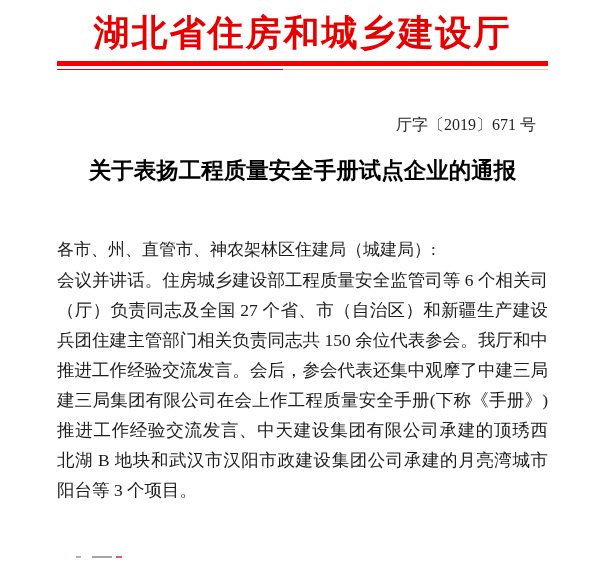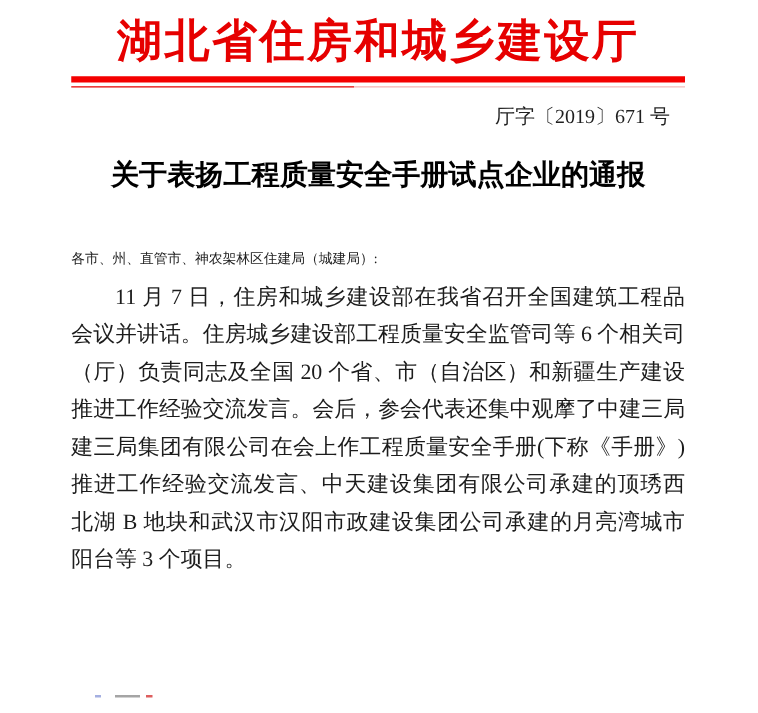--- a/index.html
+++ b/index.html
@@ -34,41 +34,41 @@
     height: 4.5px;
     background: #f40000;
   }
   .rule-thin {
     margin-top: 3px;
     height: 1.6px;
     background: linear-gradient(to right, #e60000 0%, #e60000 46%, #f6b0b0 46%, #f3bcbc 100%);
   }
   
   .doc-number {
-    margin-top: 14px;
+    margin-top: 45px;
     padding-right: 12px;
     text-align: right;
     font-size: 16px;
     color: #1f1f1f;
     line-height: 20px;
   }
   
   .doc-title {
     margin-top: 20px;
     text-align: center;
     font-size: 22.5px;
     font-weight: 700;
     color: #000000;
     line-height: 32px;
     white-space: nowrap;
   }
   
   .salutation {
-    margin-top: 36px;
-    font-size: 11px;
+    margin-top: 48px;
+    font-size: 17px;
     line-height: 30px;
     color: #1c1c1c;
     white-space: nowrap;
   }
   .body-line {
     font-size: 17.5px;
     line-height: 30px;
     color: #1c1c1c;
     text-align: justify;
     text-align-last: justify;
@@ -106,23 +106,23 @@
     <div class="rule-thick"></div>
     <div class="rule-thin"></div>
 
     <div class="doc-number">厅字〔2019〕671 号</div>
 
     <div class="doc-title">关于表扬工程质量安全手册试点企业的通报</div>
 
     <div class="salutation">各市、州、直管市、神农架林区住建局（城建局）:</div>
 
     <div class="paragraph">
-      <div class="body-line first">11 月 7 日，住房和城乡建设部在我省召开全国建筑工程品</div>
       <div class="body-line">会议并讲话。住房城乡建设部工程质量安全监管司等 6 个相关司</div>
-      <div class="body-line">（厅）负责同志及全国 20 个省、市（自治区）和新疆生产建设</div>
+      <div class="body-line">（厅）负责同志及全国 27 个省、市（自治区）和新疆生产建设</div>
+      <div class="body-line">兵团住建主管部门相关负责同志共 150 余位代表参会。我厅和中</div>
       <div class="body-line">推进工作经验交流发言。会后，参会代表还集中观摩了中建三局</div>
       <div class="body-line">建三局集团有限公司在会上作工程质量安全手册(下称《手册》)</div>
       <div class="body-line">推进工作经验交流发言、中天建设集团有限公司承建的顶琇西</div>
       <div class="body-line">北湖 B 地块和武汉市汉阳市政建设集团公司承建的月亮湾城市</div>
       <div class="body-line last">阳台等 3 个项目。</div>
     </div>
 
   </div>
   <div class="scan-artifact"></div>
 </div>

